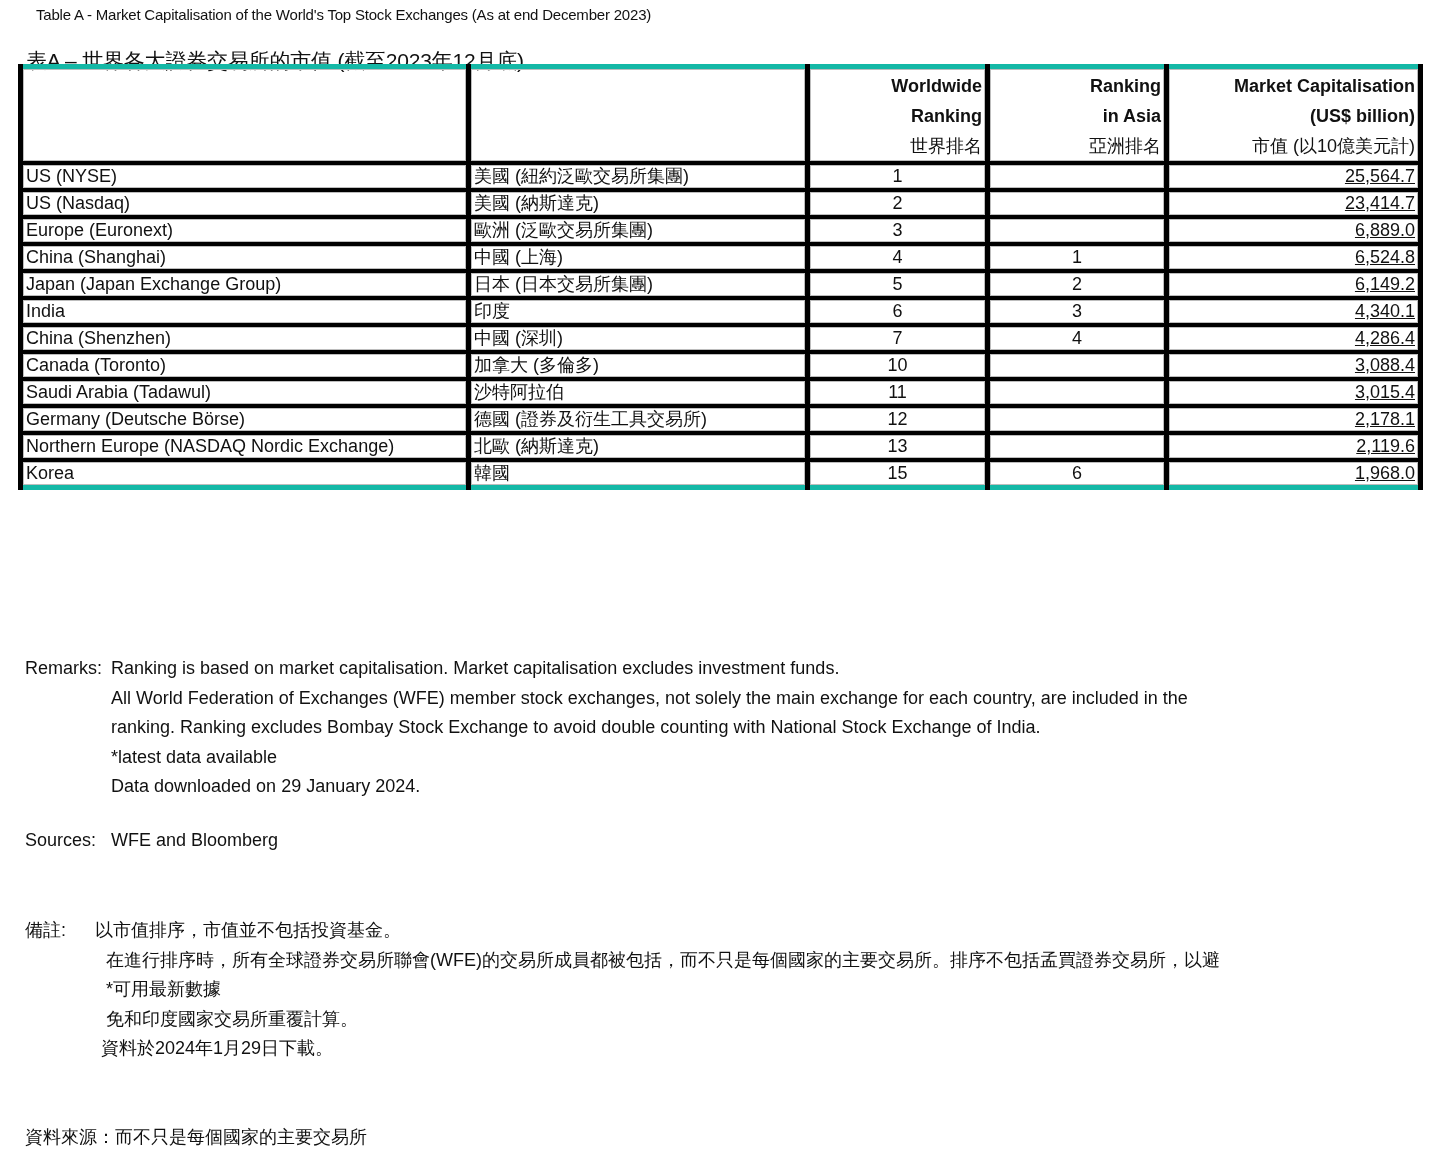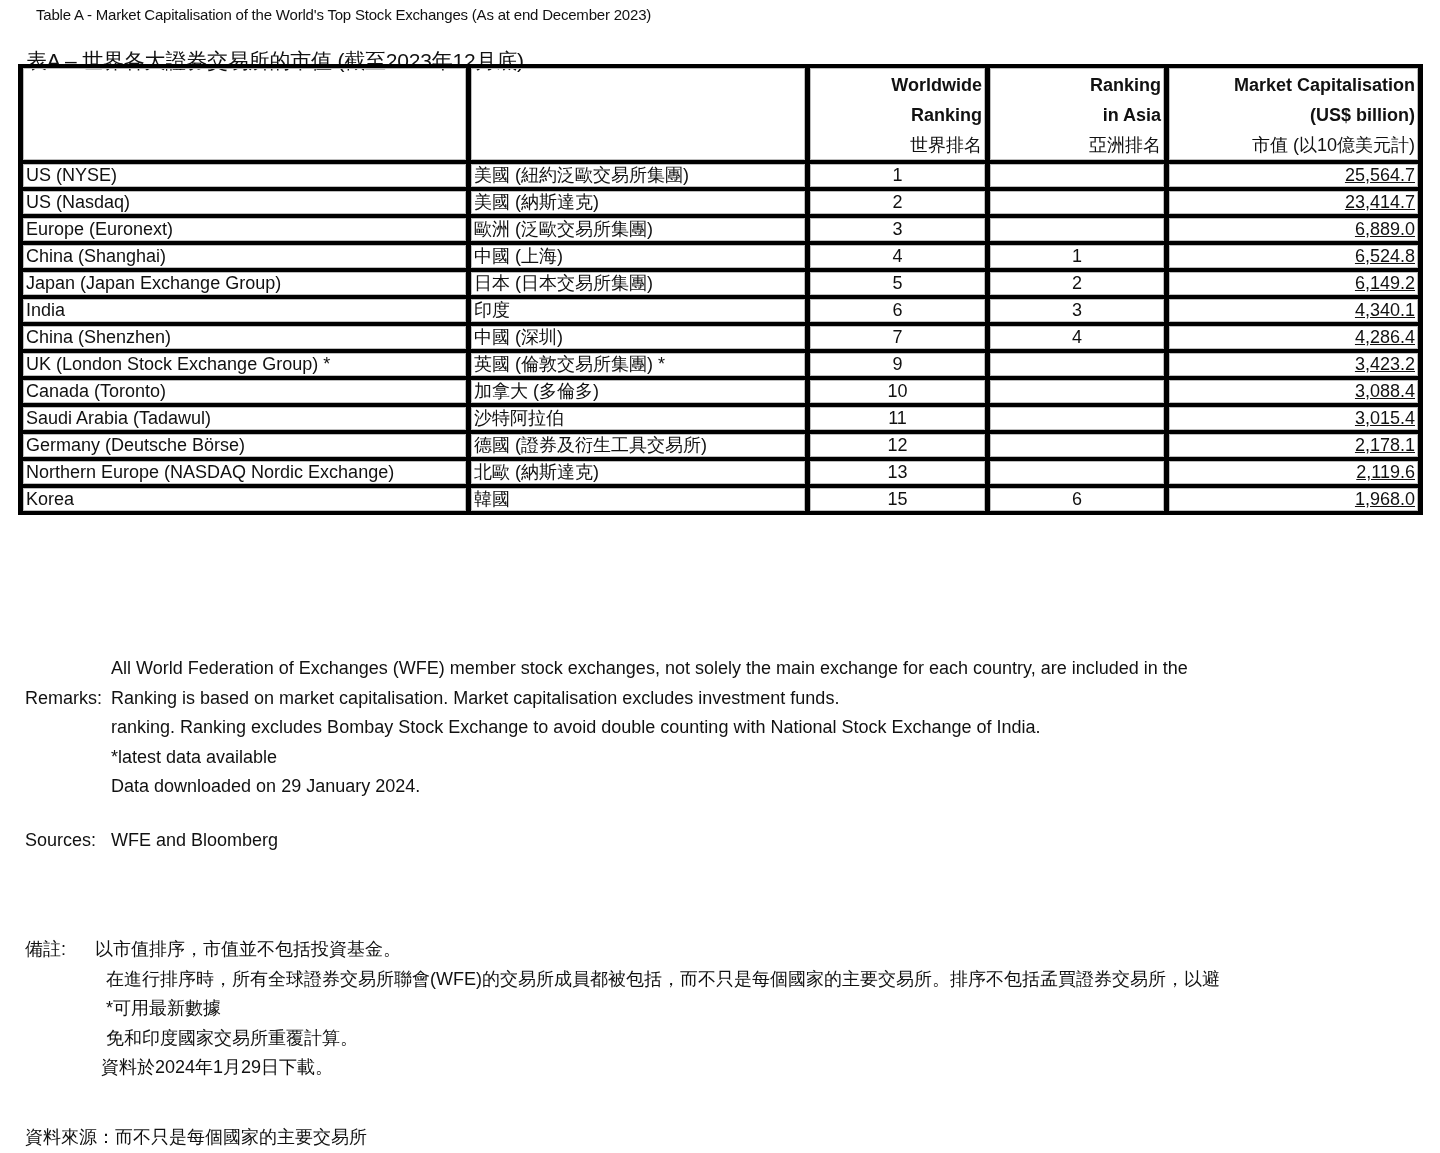--- a/index.html
+++ b/index.html
@@ -7,21 +7,21 @@
       width: 1440px; height: 1153px; position: relative; overflow: hidden;
       font-family: "Liberation Sans", "DejaVu Sans", sans-serif;
       color: #111111;
     }
     .title-en { position: absolute; left: 36px; top: 6px; font-size: 15px; letter-spacing: -0.2px; white-space: nowrap; }
     .title-zh { position: absolute; left: 26px; top: 47px; font-size: 21px; letter-spacing: -0.2px; white-space: nowrap; }
 
     table.main {
       position: absolute; left: 18px; top: 64px; width: 1400px;
       border-collapse: collapse; table-layout: fixed;
-      border: 2px solid #14b8a6;
+      border: 5px solid #14b8a6;
     }
     table.main col.c1 { width: 448px; }
     table.main col.c2 { width: 339px; }
     table.main col.c3 { width: 180px; }
     table.main col.c4 { width: 179px; }
     table.main col.c5 { width: 254px; }
     table.main th, table.main td {
       border-left: 5px solid #000; border-right: 5px solid #000;
       border-top: 4px solid #000; border-bottom: 4px solid #000;
       padding: 0 3px; font-size: 18px; line-height: 23px; height: 23px;
@@ -38,21 +38,21 @@
 
     .remarks { position: absolute; left: 25px; top: 654px; font-size: 18px; line-height: 29.5px; }
     .remarks .row { position: relative; white-space: nowrap; }
     .remarks .lbl { display: inline-block; width: 86px; }
     .remarks .indent { padding-left: 86px; }
     .sources { position: absolute; left: 25px; top: 830px; font-size: 18px; white-space: nowrap; }
     .sources .lbl { display: inline-block; width: 86px; }
 
     .remarks-zh { position: absolute; left: 25px; top: 916px; font-size: 18px; line-height: 29.5px; }
     .remarks-zh .row { white-space: nowrap; }
-    .remarks-zh .lbl { display: inline-block; width: 70px; margin-top: 19px; }
+    .remarks-zh .lbl { display: inline-block; width: 70px; }
     .remarks-zh .i1 { padding-left: 81px; }
     .remarks-zh .i2 { padding-left: 76px; }
     .sources-zh { position: absolute; left: 25px; top: 1125px; font-size: 18px; white-space: nowrap; }
   </style>
 </head>
 <body>
 
 <div class="title-en">Table A - Market Capitalisation of the World's Top Stock Exchanges (As at end December 2023)</div>
 <div class="title-zh">表A – 世界各大證券交易所的市值 (截至2023年12月底)</div>
 
@@ -129,27 +129,20 @@
         <td class="cap">4,340.1</td>
       </tr>
       <tr>
         <td class="name">China (Shenzhen)</td>
         <td class="name-zh">中國 (深圳)</td>
         <td class="num">7</td>
         <td class="num">4</td>
         <td class="cap">4,286.4</td>
       </tr>
       <tr>
-        <td class="name">UK (London Stock Exchange Group) *</td>
-        <td class="name-zh">英國 (倫敦交易所集團) *</td>
-        <td class="num">9</td>
-        <td class="num"></td>
-        <td class="cap">3,423.2</td>
-      </tr>
-      <tr>
         <td class="name">Canada (Toronto)</td>
         <td class="name-zh">加拿大 (多倫多)</td>
         <td class="num">10</td>
         <td class="num"></td>
         <td class="cap">3,088.4</td>
       </tr>
       <tr>
         <td class="name">Saudi Arabia (Tadawul)</td>
         <td class="name-zh">沙特阿拉伯</td>
         <td class="num">11</td>
@@ -174,22 +167,22 @@
         <td class="name">Korea</td>
         <td class="name-zh">韓國</td>
         <td class="num">15</td>
         <td class="num">6</td>
         <td class="cap">1,968.0</td>
       </tr>
     </tbody>
 </table>
 
 <div class="remarks">
+  <div class="row"><span class="lbl">Remarks:</span><span>Ranking is based on market capitalisation.  Market capitalisation excludes investment funds.</span></div>
   <div class="row indent">All World Federation of Exchanges (WFE) member stock exchanges, not solely the main exchange for each country, are included in the</div>
-  <div class="row"><span class="lbl">Remarks:</span><span>Ranking is based on market capitalisation.  Market capitalisation excludes investment funds.</span></div>
   <div class="row indent">ranking.  Ranking excludes Bombay Stock Exchange to avoid double counting with National Stock Exchange of India.</div>
   <div class="row indent">*latest data available</div>
   <div class="row indent">Data downloaded on 29 January 2024.</div>
 </div>
 
 <div class="sources">
   <span class="lbl">Sources:</span><span>WFE and Bloomberg</span>
 </div>
 
 <div class="remarks-zh">

